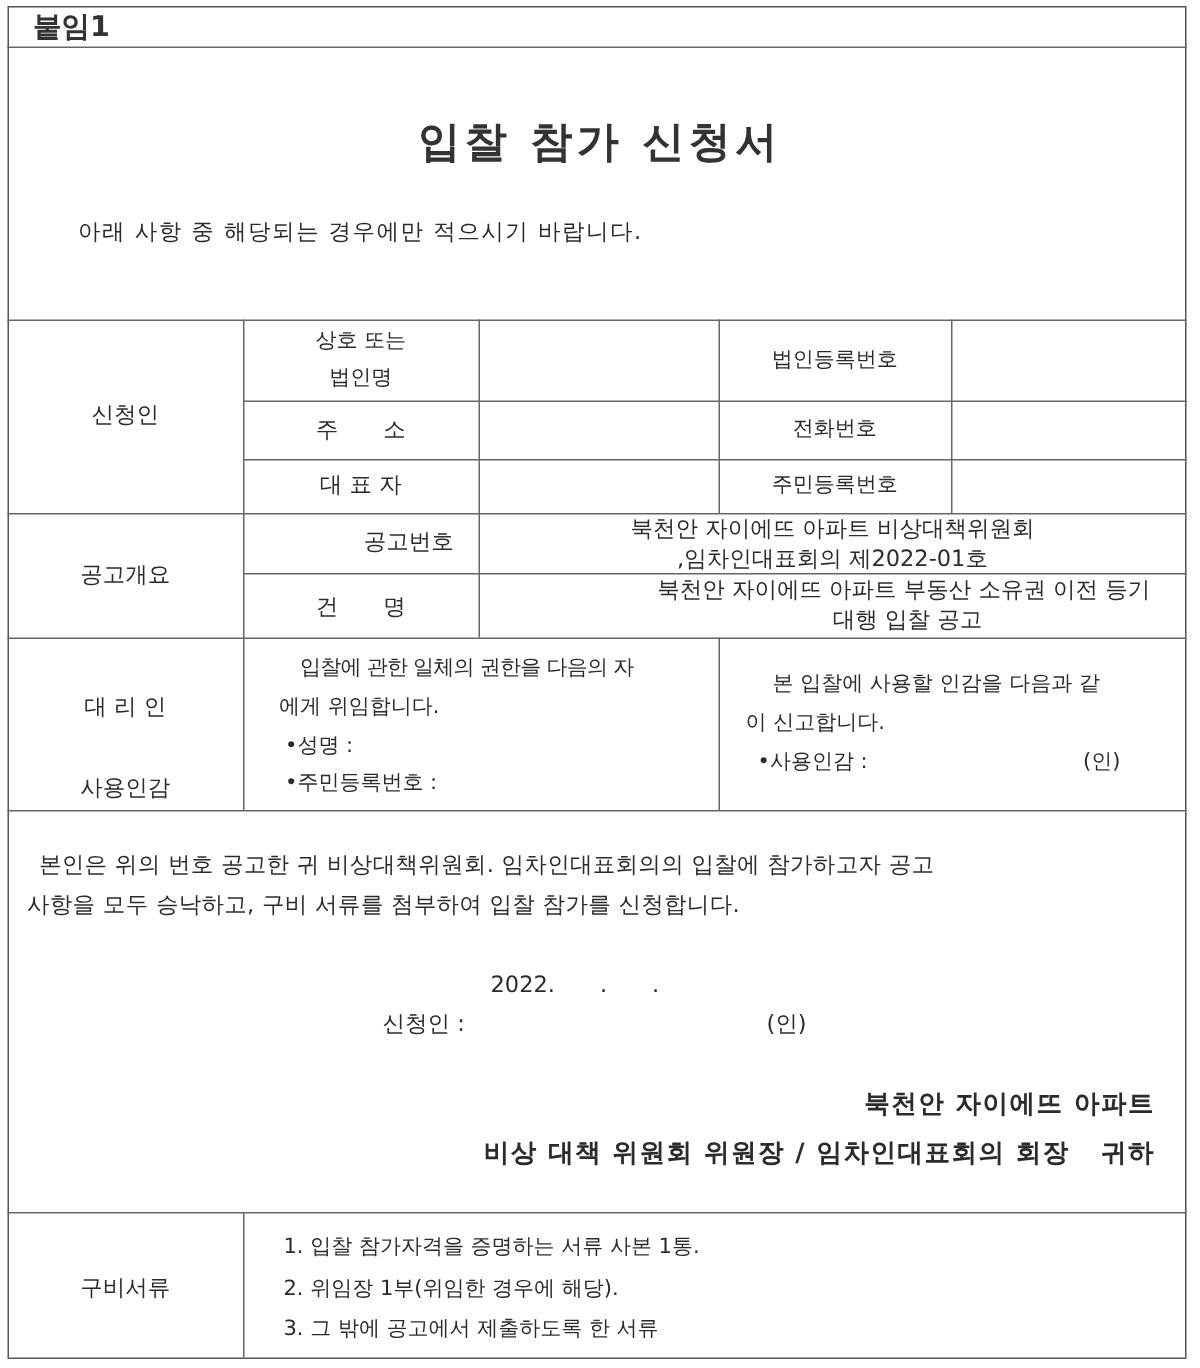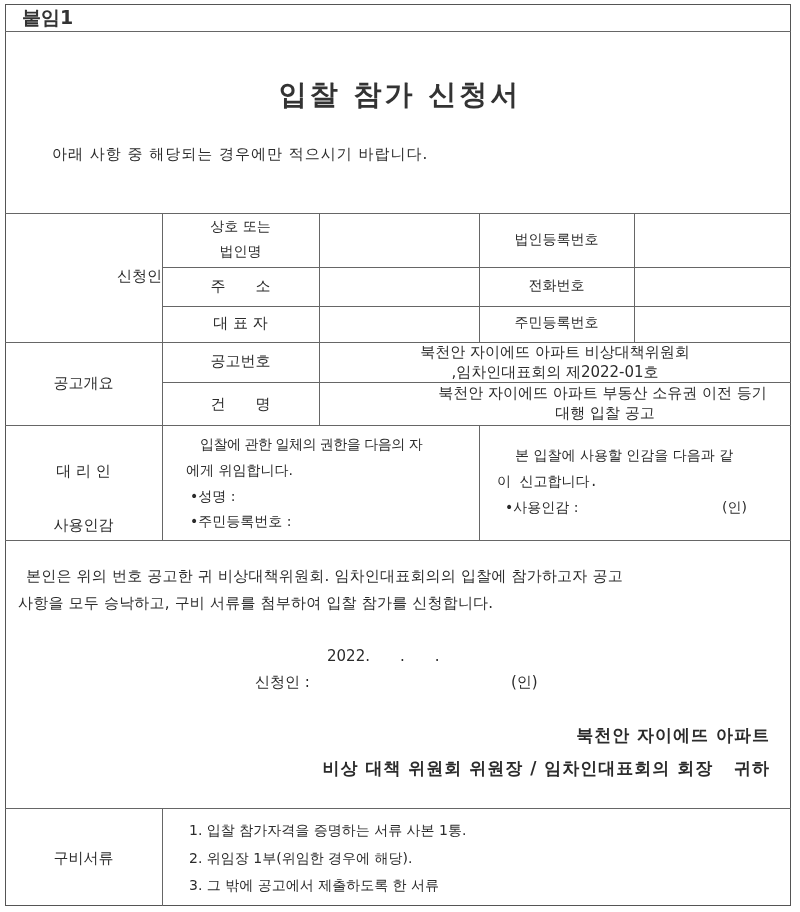--- a/index.html
+++ b/index.html
@@ -35,57 +35,57 @@
 <div class="vline" style="left:319px;top:213px;height:212px;"></div>
 <div class="vline" style="left:479px;top:213px;height:129px;"></div>
 <div class="vline" style="left:634px;top:213px;height:129px;"></div>
 <div class="vline" style="left:479px;top:425px;height:115px;"></div>
 <div class="vline" style="left:162px;top:808px;height:98px;"></div>
 
 <div class="t attach">붙임1</div>
 <div class="t title c">입찰 참가 신청서</div>
 <div class="t intro">아래 사항 중 해당되는 경우에만 적으시기 바랍니다.</div>
 
-<div class="t cell c" style="left:5px;width:157px;top:267px;text-align:right;">신청인</div>
+<div class="t cell c" style="left:5px;width:157px;top:267px;">신청인</div>
 
 <div class="t small c" style="left:162px;width:157px;top:218px;">상호 또는</div>
 <div class="t small c" style="left:162px;width:157px;top:243px;">법인명</div>
 <div class="t" style="left:320px;top:214px;width:158px;height:53px;"></div>
 <div class="t small c" style="left:479px;width:155px;top:231px;">법인등록번호</div>
 <div class="t" style="left:635px;top:214px;width:155px;height:53px;"></div>
 
 <div class="t cell c" style="left:162px;width:157px;top:277px;">주　　소</div>
 <div class="t" style="left:320px;top:268px;width:158px;height:38px;"></div>
 <div class="t small c" style="left:479px;width:155px;top:277px;">전화번호</div>
 <div class="t" style="left:635px;top:268px;width:155px;height:38px;"></div>
 
 <div class="t cell c" style="left:162px;width:157px;top:314px;">대 표 자</div>
 <div class="t" style="left:320px;top:307px;width:158px;height:35px;"></div>
 <div class="t small c" style="left:479px;width:155px;top:314px;">주민등록번호</div>
 <div class="t" style="left:635px;top:307px;width:155px;height:35px;"></div>
 
 <div class="t cell c" style="left:5px;width:157px;top:374px;">공고개요</div>
-<div class="t cell c" style="left:162px;width:157px;top:352px;">공고번호</div>
+<div class="t cell c" style="left:162px;width:157px;top:352px;padding-left:32px;">공고번호</div>
 <div class="t cell c" style="left:319px;width:472px;top:343px;">북천안 자이에뜨 아파트 비상대책위원회</div>
 <div class="t cell c" style="left:319px;width:472px;top:363px;">,임차인대표회의 제2022-01호</div>
 <div class="t cell c" style="left:162px;width:157px;top:395px;">건　　명</div>
 <div class="t cell c" style="left:319px;width:567px;top:384px;">북천안 자이에뜨 아파트  부동산 소유권 이전 등기</div>
 <div class="t cell c" style="left:319px;width:572px;top:404px;">대행 입찰 공고</div>
 
 <div class="t cell c" style="left:5px;width:157px;top:462px;">대 리 인</div>
 <div class="t cell c" style="left:5px;width:157px;top:487px;margin-top:29px;">사용인감</div>
 <div class="t small" style="left:200px;top:436px;letter-spacing:-0.5px;">입찰에 관한 일체의 권한을 다음의 자</div>
 <div class="t small" style="left:186px;top:462px;">에게 위임합니다.</div>
 <div class="t small" style="left:190px;top:488px;">•성명 :</div>
 <div class="t" style="left:260px;top:486px;width:200px;height:22px;"></div>
 <div class="t small" style="left:190px;top:513px;">•주민등록번호 :</div>
 <div class="t" style="left:330px;top:511px;width:140px;height:22px;"></div>
 
 <div class="t small" style="left:515px;top:447px;">본 입찰에 사용할 인감을 다음과 같</div>
-<div class="t small" style="left:497px;top:473px;font-family:Liberation Mono, monospace;">이 신고합니다.</div>
+<div class="t small" style="left:497px;top:473px;">이 신고합니다.</div>
 <div class="t small" style="left:505px;top:499px;">•사용인감 :</div>
 <div class="t small" style="left:722px;top:499px;">(인)</div>
 
 <div class="t cell" style="left:26px;top:567px;letter-spacing:0.2px;">본인은 위의 번호 공고한 귀 비상대책위원회. 임차인대표회의의 입찰에 참가하고자 공고</div>
 <div class="t cell" style="left:18px;top:594px;letter-spacing:0.2px;">사항을 모두 승낙하고, 구비 서류를 첨부하여 입찰 참가를 신청합니다.</div>
 <div class="t cell" style="left:327px;top:647px;">2022.　　.　　.</div>
 <div class="t cell" style="left:255px;top:673px;">신청인 :</div>
 <div class="t" style="left:330px;top:671px;width:170px;height:22px;"></div>
 <div class="t cell" style="left:511px;top:673px;">(인)</div>
 <div class="t bold" style="right:30px;top:724px;font-size:17px;letter-spacing:1px;">북천안 자이에뜨 아파트</div>

